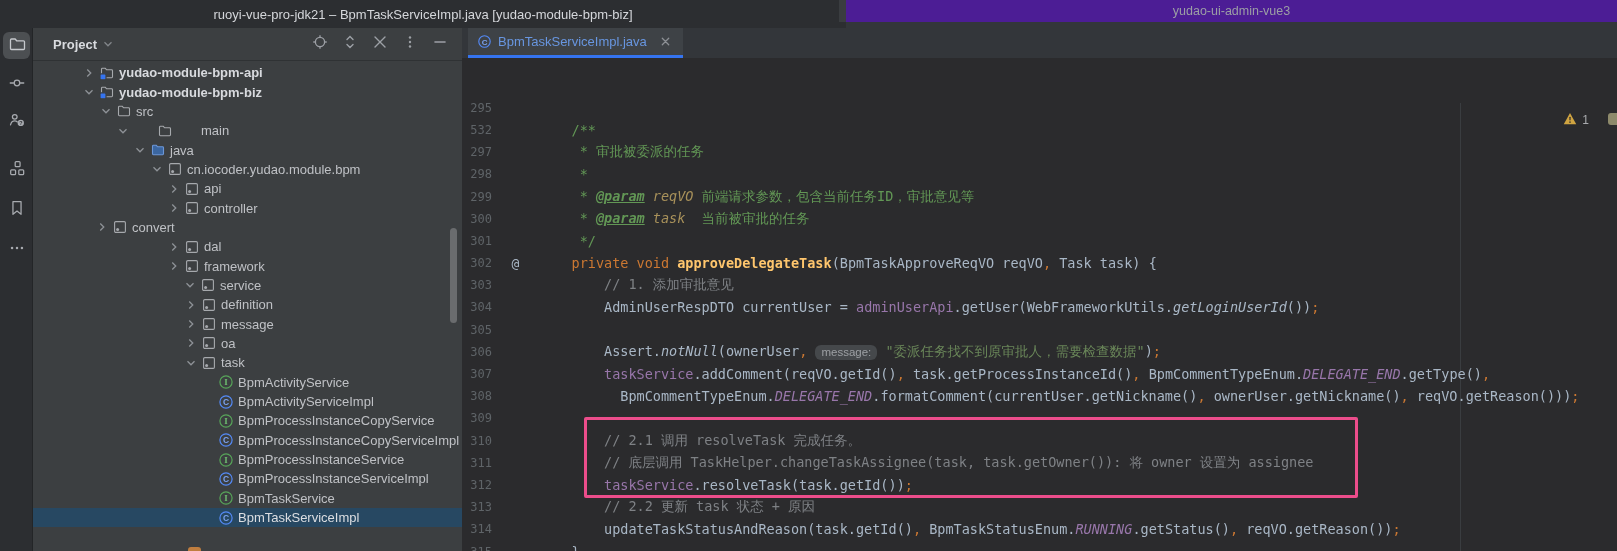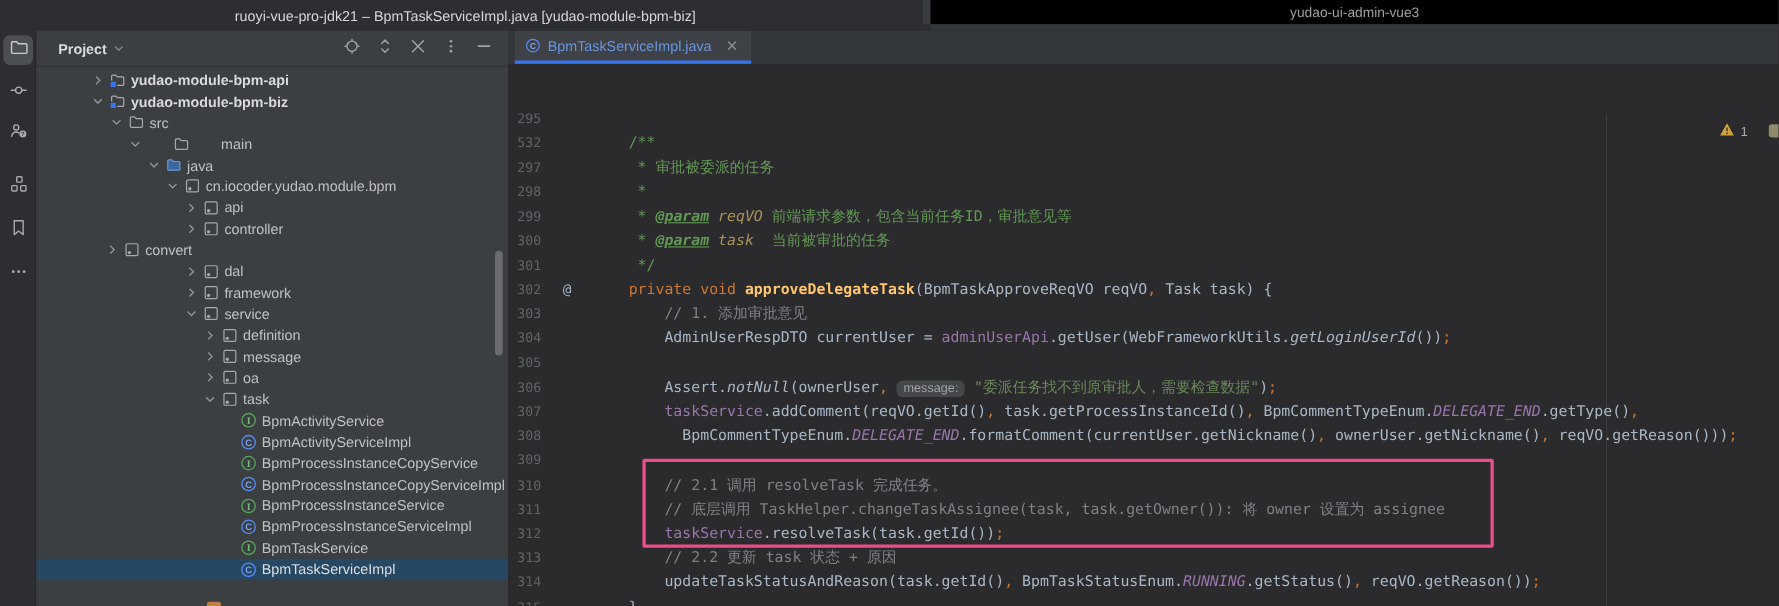--- a/index.html
+++ b/index.html
@@ -6,21 +6,21 @@
   html,body { width:1617px; height:551px; overflow:hidden; background:#2B2B2D;
               font-family:"Liberation Sans", sans-serif; }
   #app { position:relative; width:1617px; height:551px; }
 
   
   #titlebar { position:absolute; top:0; left:0; width:1617px; height:28px; background:#2C2E31; }
   #title-left { position:absolute; left:0; top:0; width:846px; height:28px;
                 display:flex; align-items:center; justify-content:center;
                 color:#D5D7DB; font-size:13px; }
   #title-strip { position:absolute; left:839px; top:0; width:7px; height:22px; background:#3A3D40; }
-  #title-right { position:absolute; left:846px; top:0; width:771px; height:22px; background:#000000;
+  #title-right { position:absolute; left:846px; top:0; width:771px; height:22px; background:#4c1d95;
                  display:flex; align-items:center; justify-content:center;
                  color:#9C9FA5; font-size:12.5px; }
   #title-right-under { position:absolute; left:846px; top:22px; width:771px; height:6px; background:#33363A; }
 
   
   #toolstripe { position:absolute; left:0; top:28px; width:33px; height:523px; background:#2C2E31;
                 border-right:1px solid #232527; }
   .stripe-btn { position:absolute; left:3px; width:27px; height:27px; border-radius:6px;
                 display:flex; align-items:center; justify-content:center; }
   .stripe-btn.active { background:#4C4F52; }
@@ -341,21 +341,21 @@
             </svg>
           </span>
           <span class="ticon">
             <svg viewBox="0 0 16 16">
               <rect x="2.6" y="2.6" width="10.8" height="10.8" rx="1.2" fill="none" stroke="#A6A9AD" stroke-width="1.1"></rect>
               <circle cx="5.6" cy="10.6" r="1.5" fill="#A6A9AD"></circle>
             </svg>
           </span>
           <span class="tlabel">framework</span>
         </div>
-        <div class="trow" style="padding-left: 132px;">
+        <div class="trow" style="padding-left: 132px; margin-left: 16px;">
           <span class="chev">
             <svg viewBox="0 0 16 16">
               <path d="M4 6l4 4 4-4" fill="none" stroke="#8E9297" stroke-width="1.5"></path>
             </svg>
           </span>
           <span class="ticon">
             <svg viewBox="0 0 16 16">
               <rect x="2.6" y="2.6" width="10.8" height="10.8" rx="1.2" fill="none" stroke="#A6A9AD" stroke-width="1.1"></rect>
               <circle cx="5.6" cy="10.6" r="1.5" fill="#A6A9AD"></circle>
             </svg>

